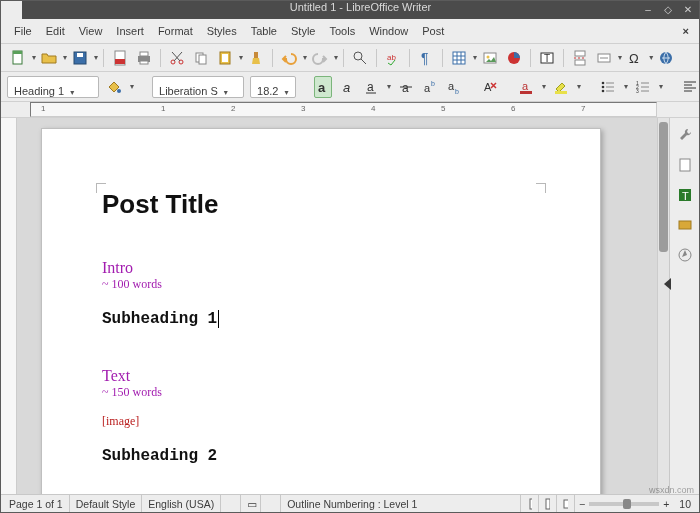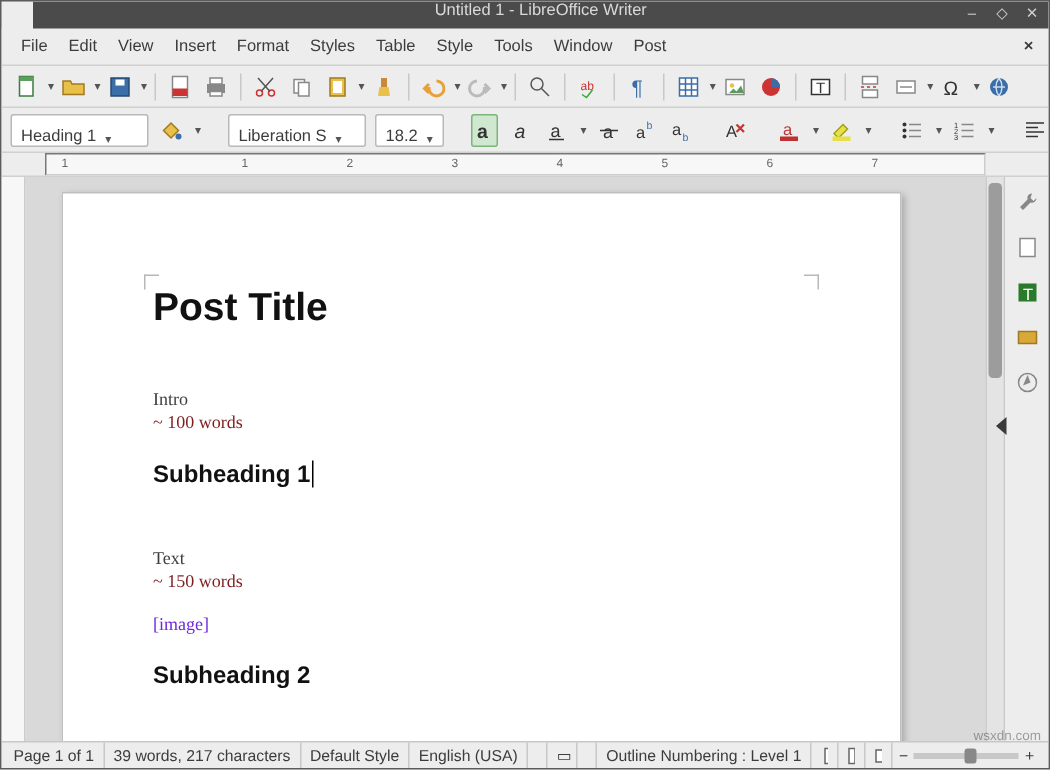--- a/index.html
+++ b/index.html
@@ -144,36 +144,36 @@
   }
   .crop-tl { left:54px; top:54px; border-left:1px solid #b8b8b8;}
   .crop-tr { right:54px; top:54px; border-right:1px solid #b8b8b8;}
   .page h1 {
     font-size: 26px; font-weight: bold;
     font-family: "Liberation Sans", Arial, sans-serif;
     margin-bottom: 6px;
   }
   .page h2 {
     font-size: 16px; font-weight: bold;
-    font-family: Liberation Sans, sans-serif;
+    font-family: Liberation Mono, monospace;
     margin-top: 18px; margin-bottom: 4px;
     position: relative;
   }
   .page .cursor {
     display:inline-block; width:1px; height:18px; background:#000;
     vertical-align: text-bottom; margin-left:1px;
   }
   .page .body {
-    font-size: 12px; color: #404040; margin-top: 39px;
+    font-size: 16px; color: #a21caf; margin-top: 39px;
   }
   .page .hint {
-    font-size: 12px; color: #7f1d1d;
+    font-size: 12px; color: #a21caf;
   }
   .page .placeholder {
-    font-size: 12px; color: #6d28d9;
+    font-size: 12px; color: #b91c1c;
   }
   .squiggle {
     text-decoration: underline wavy #d02020;
     text-underline-offset: 2px;
   }
   
   .sidebar {
     width: 30px;
     background: #ededed;
     border-left: 1px solid #c8c8c8;
@@ -596,21 +596,20 @@
         <svg viewBox="0 0 16 16">
           <circle cx="8" cy="8" r="6" fill="none" stroke="#888"></circle>
           <path d="M8 3l2 5-5 2z" fill="#888"></path>
         </svg>
       </div>
   </div>
 </div>
 
 <div class="statusbar">
   <div class="cell">Page 1 of 1</div>
-  <div class="cell">39 words, 217 characters</div>
   <div class="cell">Default Style</div>
   <div class="cell">English (USA)</div>
   <div class="cell" style="width:20px"></div>
   <div class="cell" style="width:20px">▭</div>
   <div class="cell" style="width:20px"></div>
   <div class="cell flex">Outline Numbering : Level 1</div>
   <div class="cell" style="width:18px">
       <svg width="12" height="12">
         <rect x="3" y="1" width="6" height="10" fill="#fff" stroke="#666"></rect>
       </svg>

